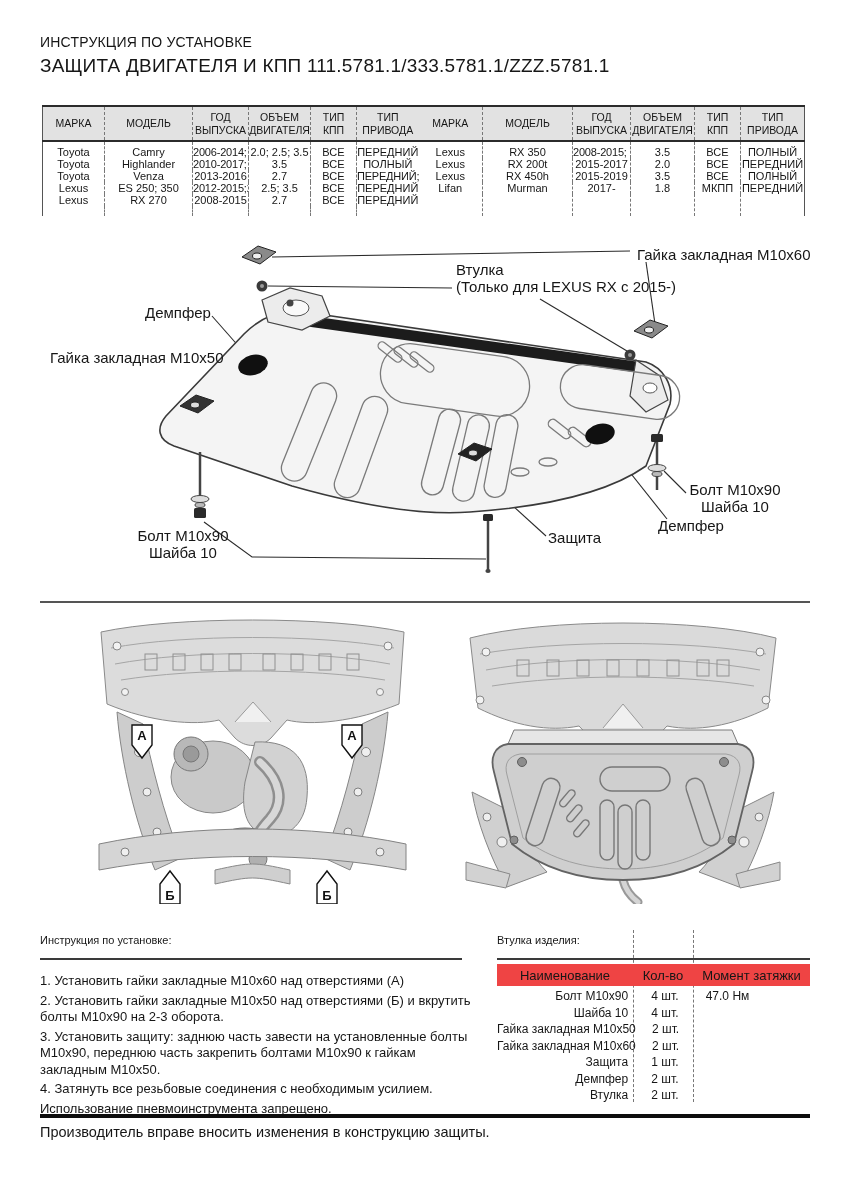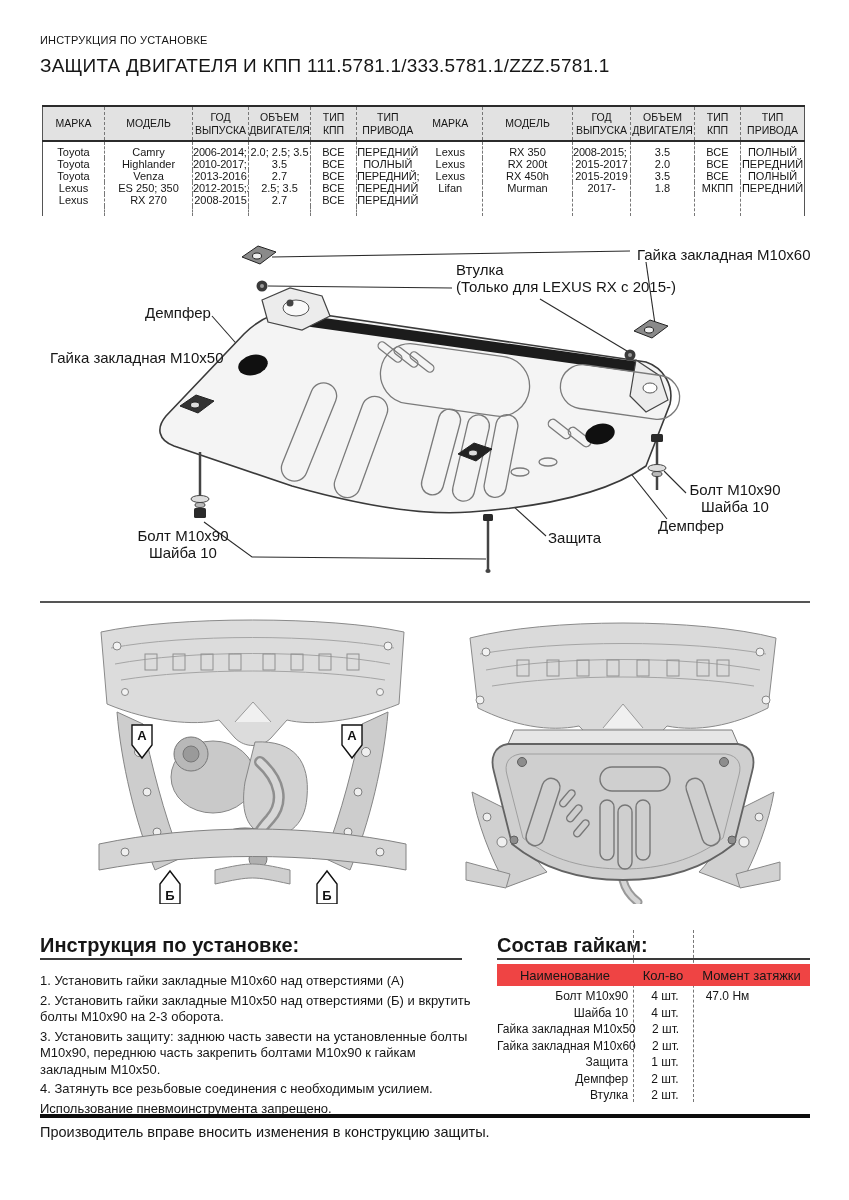--- a/index.html
+++ b/index.html
@@ -1,20 +1,20 @@
 <!DOCTYPE html>
 <html><head>
 <meta charset="utf-8">
 <style>
   html,body{margin:0;padding:0;background:#fff;}
   .page{position:relative;width:849px;height:1200px;background:#fff;overflow:hidden;
         font-family:"Liberation Sans","DejaVu Sans",sans-serif;color:#161616;}
   .abs{position:absolute;}
   
-  .t1{left:40px;top:34px;font-size:11px;letter-spacing:.2px;}
+  .t1{left:40px;top:34px;font-size:14px;letter-spacing:.2px;}
   .t2{left:40px;top:55px;font-size:19px;font-weight:normal;letter-spacing:.2px;}
   
   .vwrap{left:42px;top:105px;width:654px;display:flex;align-items:stretch;}
   table.veh{border-collapse:collapse;table-layout:fixed;border-top:2px solid #2b2b2b;}
   table.veh thead th{background:#e2e2e2;font-weight:500;font-size:10.5px;line-height:1.2;
       text-align:center;vertical-align:middle;padding:4px 0;border-bottom:2px solid #2b2b2b;}
   table.veh td,table.veh th{border-right:1px dashed #777;}
   table.veh td:last-child,table.veh th:last-child{border-right:none;}
   table.veh td{font-size:11px;text-align:center;vertical-align:middle;line-height:12px;
       padding:0;white-space:nowrap;overflow:hidden;}
@@ -23,21 +23,21 @@
   .veh-right{border-right:1.5px solid #555;}
   .vdiv{width:4px;background:#111;}
   td.xs{font-size:6.5px;letter-spacing:-.2px;}
   tr.sp td{height:10px;}
   
   .dlabel{font-size:15px;line-height:17px;white-space:nowrap;}
   
   .rule{background:#555;height:2px;}
   .rule-heavy{background:#0d0d0d;height:4px;}
   
-  .sec-title{font-size:20px;font-weight:bold;text-align:right;}
+  .sec-title{font-size:11px;font-weight:normal;text-align:right;}
   .steps{left:40px;top:970px;width:434px;font-size:13px;line-height:16.5px;}
   .steps div{margin:3px 0 .5px 0;}
   .comp-head{left:497px;top:964px;width:313px;height:22px;background:#ef4444;
       display:flex;align-items:center;font-size:13px;}
   .comp-head .c1{width:136px;text-align:center;}
   .comp-head .c2{width:60px;text-align:center;}
   .comp-head .c3{width:117px;text-align:center;}
   .comp-rows{left:497px;top:988px;width:313px;font-size:12px;}
   .comp-row{display:flex;height:16.5px;align-items:center;}
   .comp-row .c1{width:132px;text-align:right;padding-right:4px;white-space:nowrap;}
@@ -423,21 +423,21 @@
   <div class="abs sec-title" style="left:40px;top:934px">Инструкция по установке:</div>
   <div class="abs rule" style="left:40px;top:958px;width:422px;background:#3a3a3a"></div>
   <div class="abs steps">
     <div>1. Установить гайки закладные М10х60 над отверстиями (А)</div>
     <div>2. Установить гайки закладные М10х50 над отверстиями (Б) и вкрутить болты М10х90 на 2-3 оборота.</div>
     <div>3. Установить защиту: заднюю часть завести на установленные болты М10х90, переднюю часть закрепить болтами М10х90 к гайкам закладным М10х50.</div>
     <div>4. Затянуть все резьбовые соединения с необходимым усилием.</div>
     <div>Использование пневмоинструмента запрещено.</div>
   </div>
 
-  <div class="abs sec-title" style="left:497px;top:934px">Состав гайкам:</div>
+  <div class="abs sec-title" style="left:497px;top:934px">Втулка изделия:</div>
   <div class="abs rule" style="left:497px;top:958px;width:313px;background:#3a3a3a"></div>
   <div class="abs dash-v" style="left:633px;top:930px;height:172px"></div>
   <div class="abs dash-v" style="left:693px;top:930px;height:172px"></div>
   <div class="abs comp-head">
     <div class="c1">Наименование</div>
     <div class="c2">Кол-во</div>
     <div class="c3">Момент затяжки</div>
   </div>
   <div class="abs comp-rows">
     <div class="comp-row">

